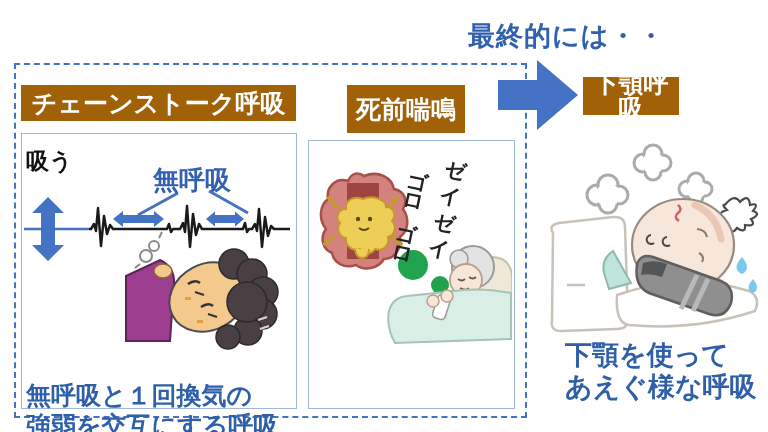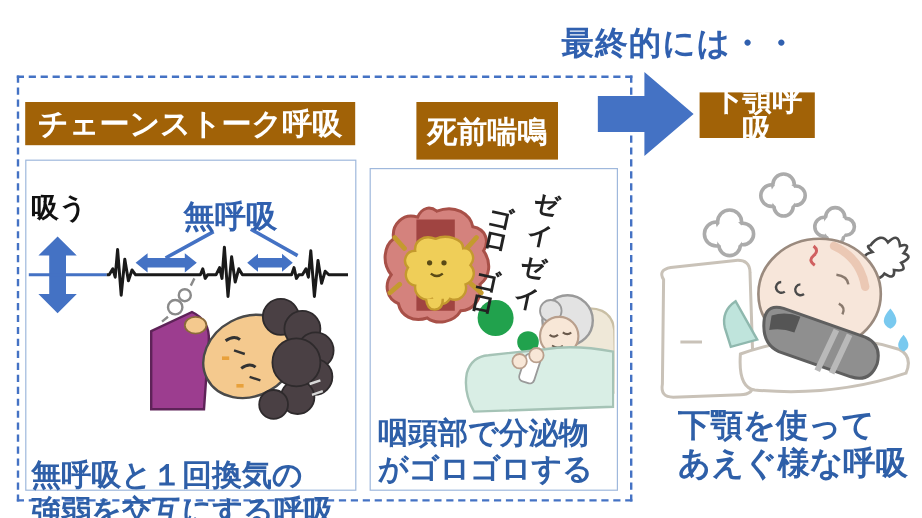--- a/index.html
+++ b/index.html
@@ -23,21 +23,21 @@
   .title-rattle{left:347px;top:85px;width:118px;height:48px;font-size:25px;}
   .title-jaw{left:583px;top:77px;width:96px;height:38px;font-size:25px;}
   .panel{
     background:#ffffff;border:1px solid #9FB8DC;
   }
   .panel-cheyne{left:21px;top:133px;width:274px;height:274px;}
   .panel-rattle{left:308px;top:140px;width:205px;height:267px;}
   .inhale-label,.exhale-label{
     left:4px;font-size:23px;font-weight:bold;color:#111111;
   }
-  .inhale-label{top:24px;}
+  .inhale-label{top:12px;}
   .exhale-label{top:127px;}
   .apnea-label{
     left:131px;top:29px;font-size:26px;font-weight:bold;color:#3060AF;
   }
   .caption{
     font-size:25px;font-weight:bold;color:#2E5FA8;white-space:nowrap;line-height:1.18;
   }
   .caption-cheyne{left:4px;top:207px;margin-top:40px;}
   .caption-rattle{left:6px;top:205px;}
   .caption-jaw{left:565px;top:339px;font-size:27px;line-height:1.2;}
@@ -157,24 +157,20 @@
       <path d="M149,138 q4,3 7,0 M160,136 q4,3 7,0" stroke="#6a5a4c" stroke-width="1.8" fill="none"></path>
       <path d="M151,147 q5,3 9,0" stroke="#6a5a4c" stroke-width="1.5" fill="none"></path>
       <path d="M80,170 Q84,156 98,155 L145,150 Q170,146 202,152 L202,198 L86,202 Q77,186 80,170 Z" fill="#D9EEE5" stroke="#A5C3B6" stroke-width="2"></path>
       <rect x="126" y="154" width="13" height="24" rx="4" transform="rotate(18 132 166)" fill="#ffffff" stroke="#9a9a9a" stroke-width="1.5"></rect>
       <circle cx="124" cy="160" r="6" fill="#F8E7D7" stroke="#B99F8C" stroke-width="1.5"></circle>
       <circle cx="138" cy="155" r="6" fill="#F8E7D7" stroke="#B99F8C" stroke-width="1.5"></circle>
     </g>
   </svg>
   <div class="abs sound-label sound-zeizei">ゼイゼイ</div>
   <div class="abs sound-label sound-gorogoro">ゴロゴロ</div>
-  <div class="abs caption caption-rattle">
-    <div>咽頭部で分泌物</div>
-    <div>がゴロゴロする</div>
-  </div>
 </div>
 
 <svg class="abs" style="left:545px;top:133px;" width="220" height="202" viewBox="0 0 220 202">
 
   <g stroke="#ABABAB" stroke-width="3" fill="#ffffff">
     <g>
       <circle cx="52" cy="62" r="10"></circle>
         <circle cx="63" cy="52" r="10"></circle>
       <circle cx="74" cy="62" r="9"></circle>
         <circle cx="63" cy="71" r="9"></circle>

